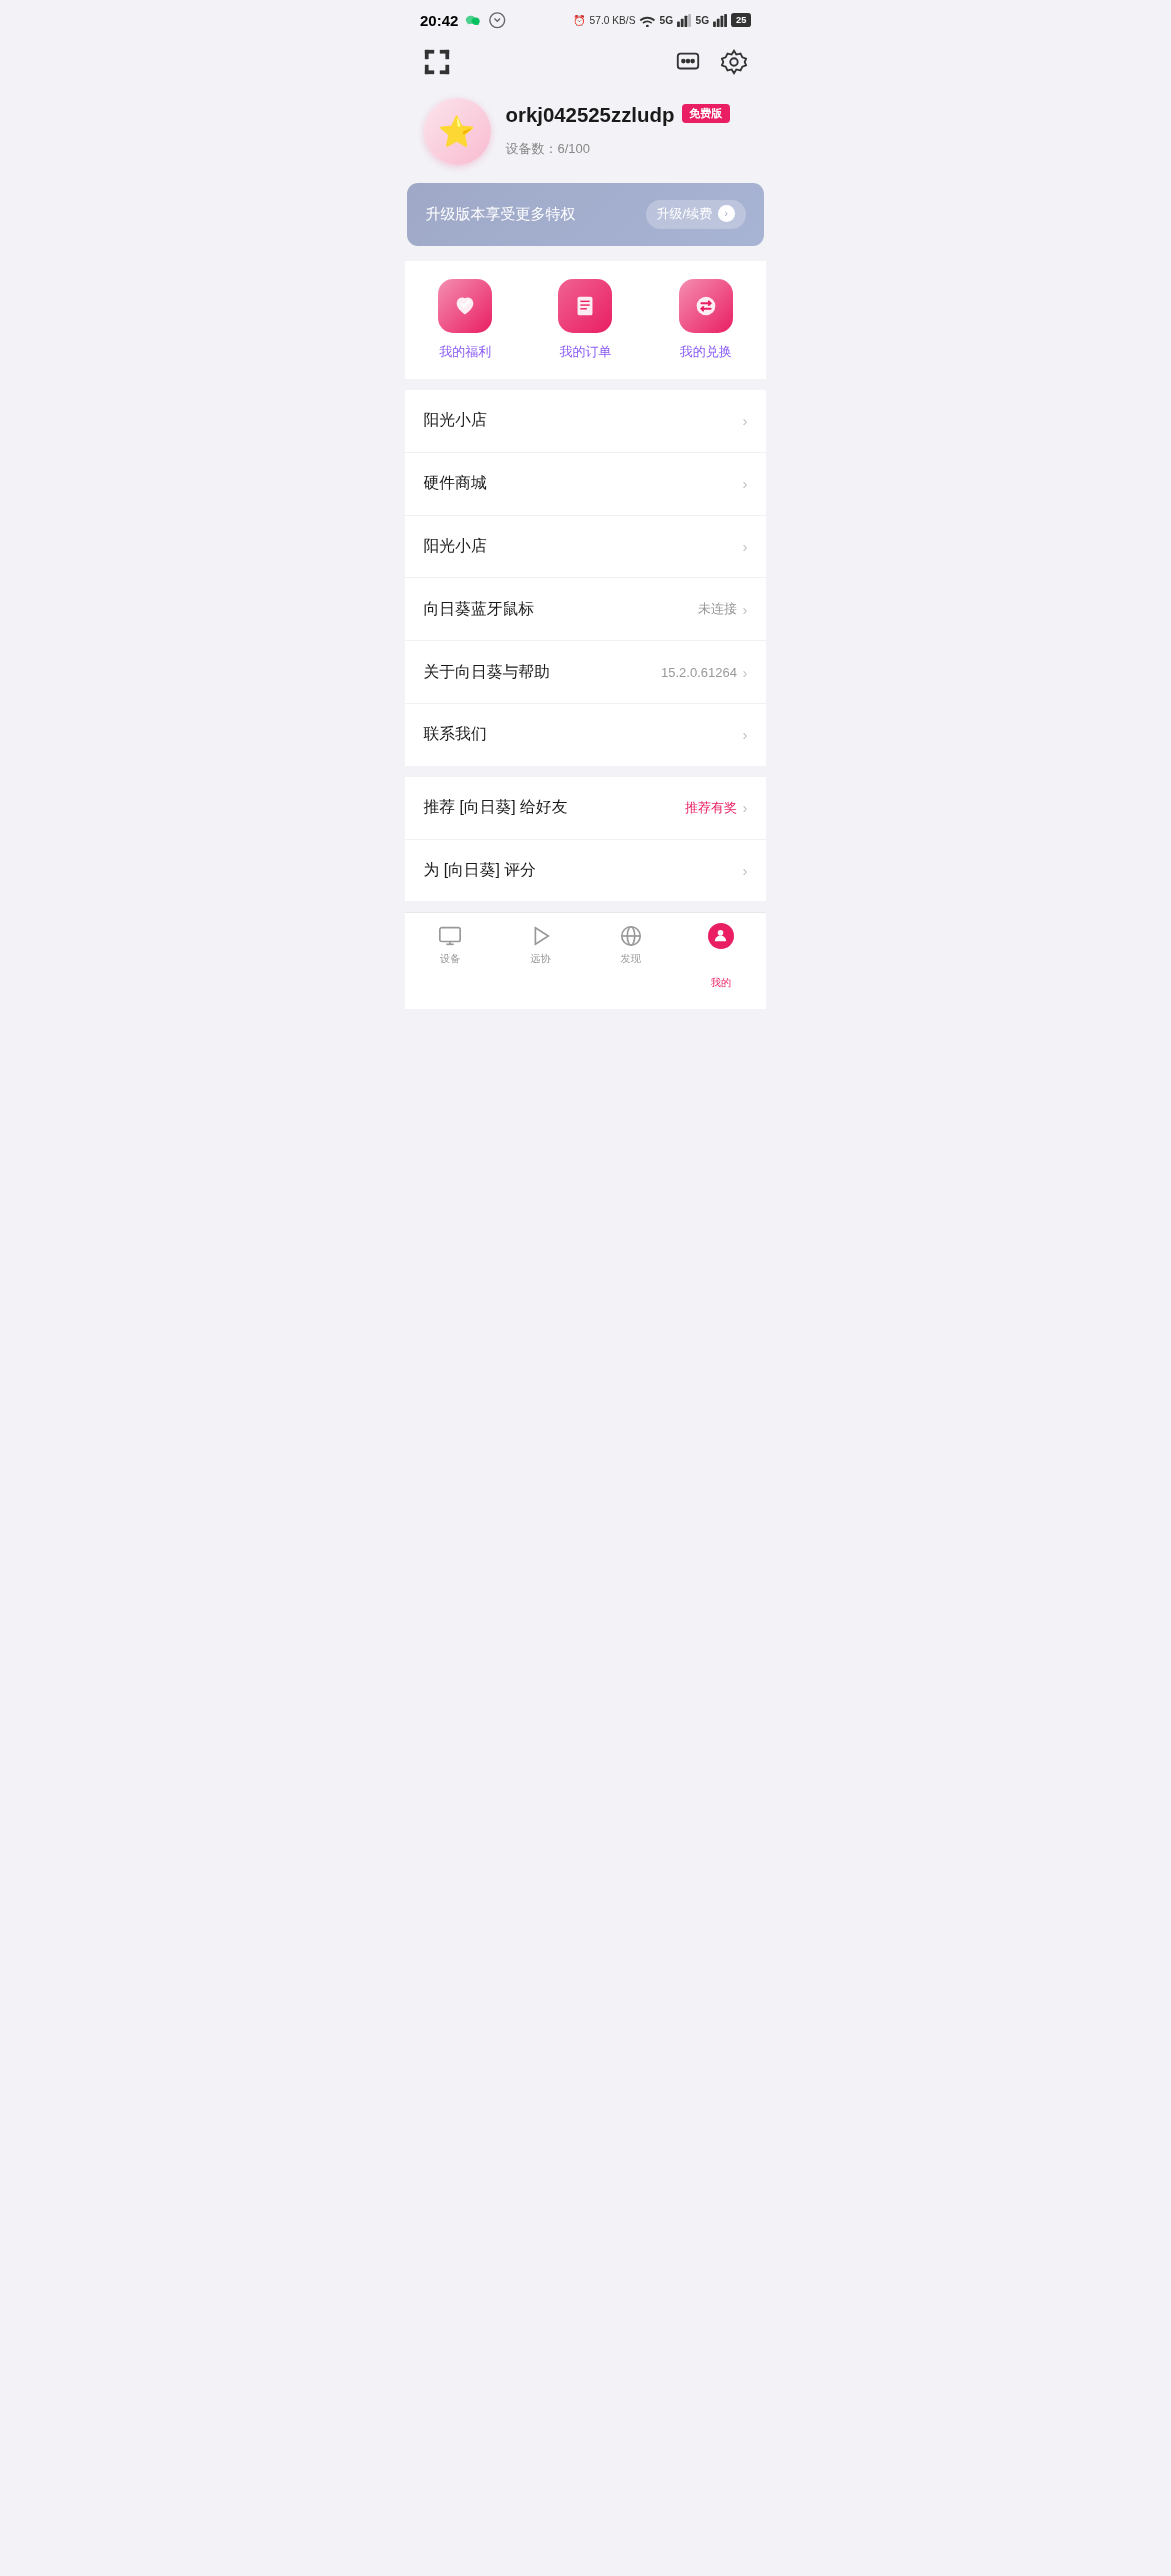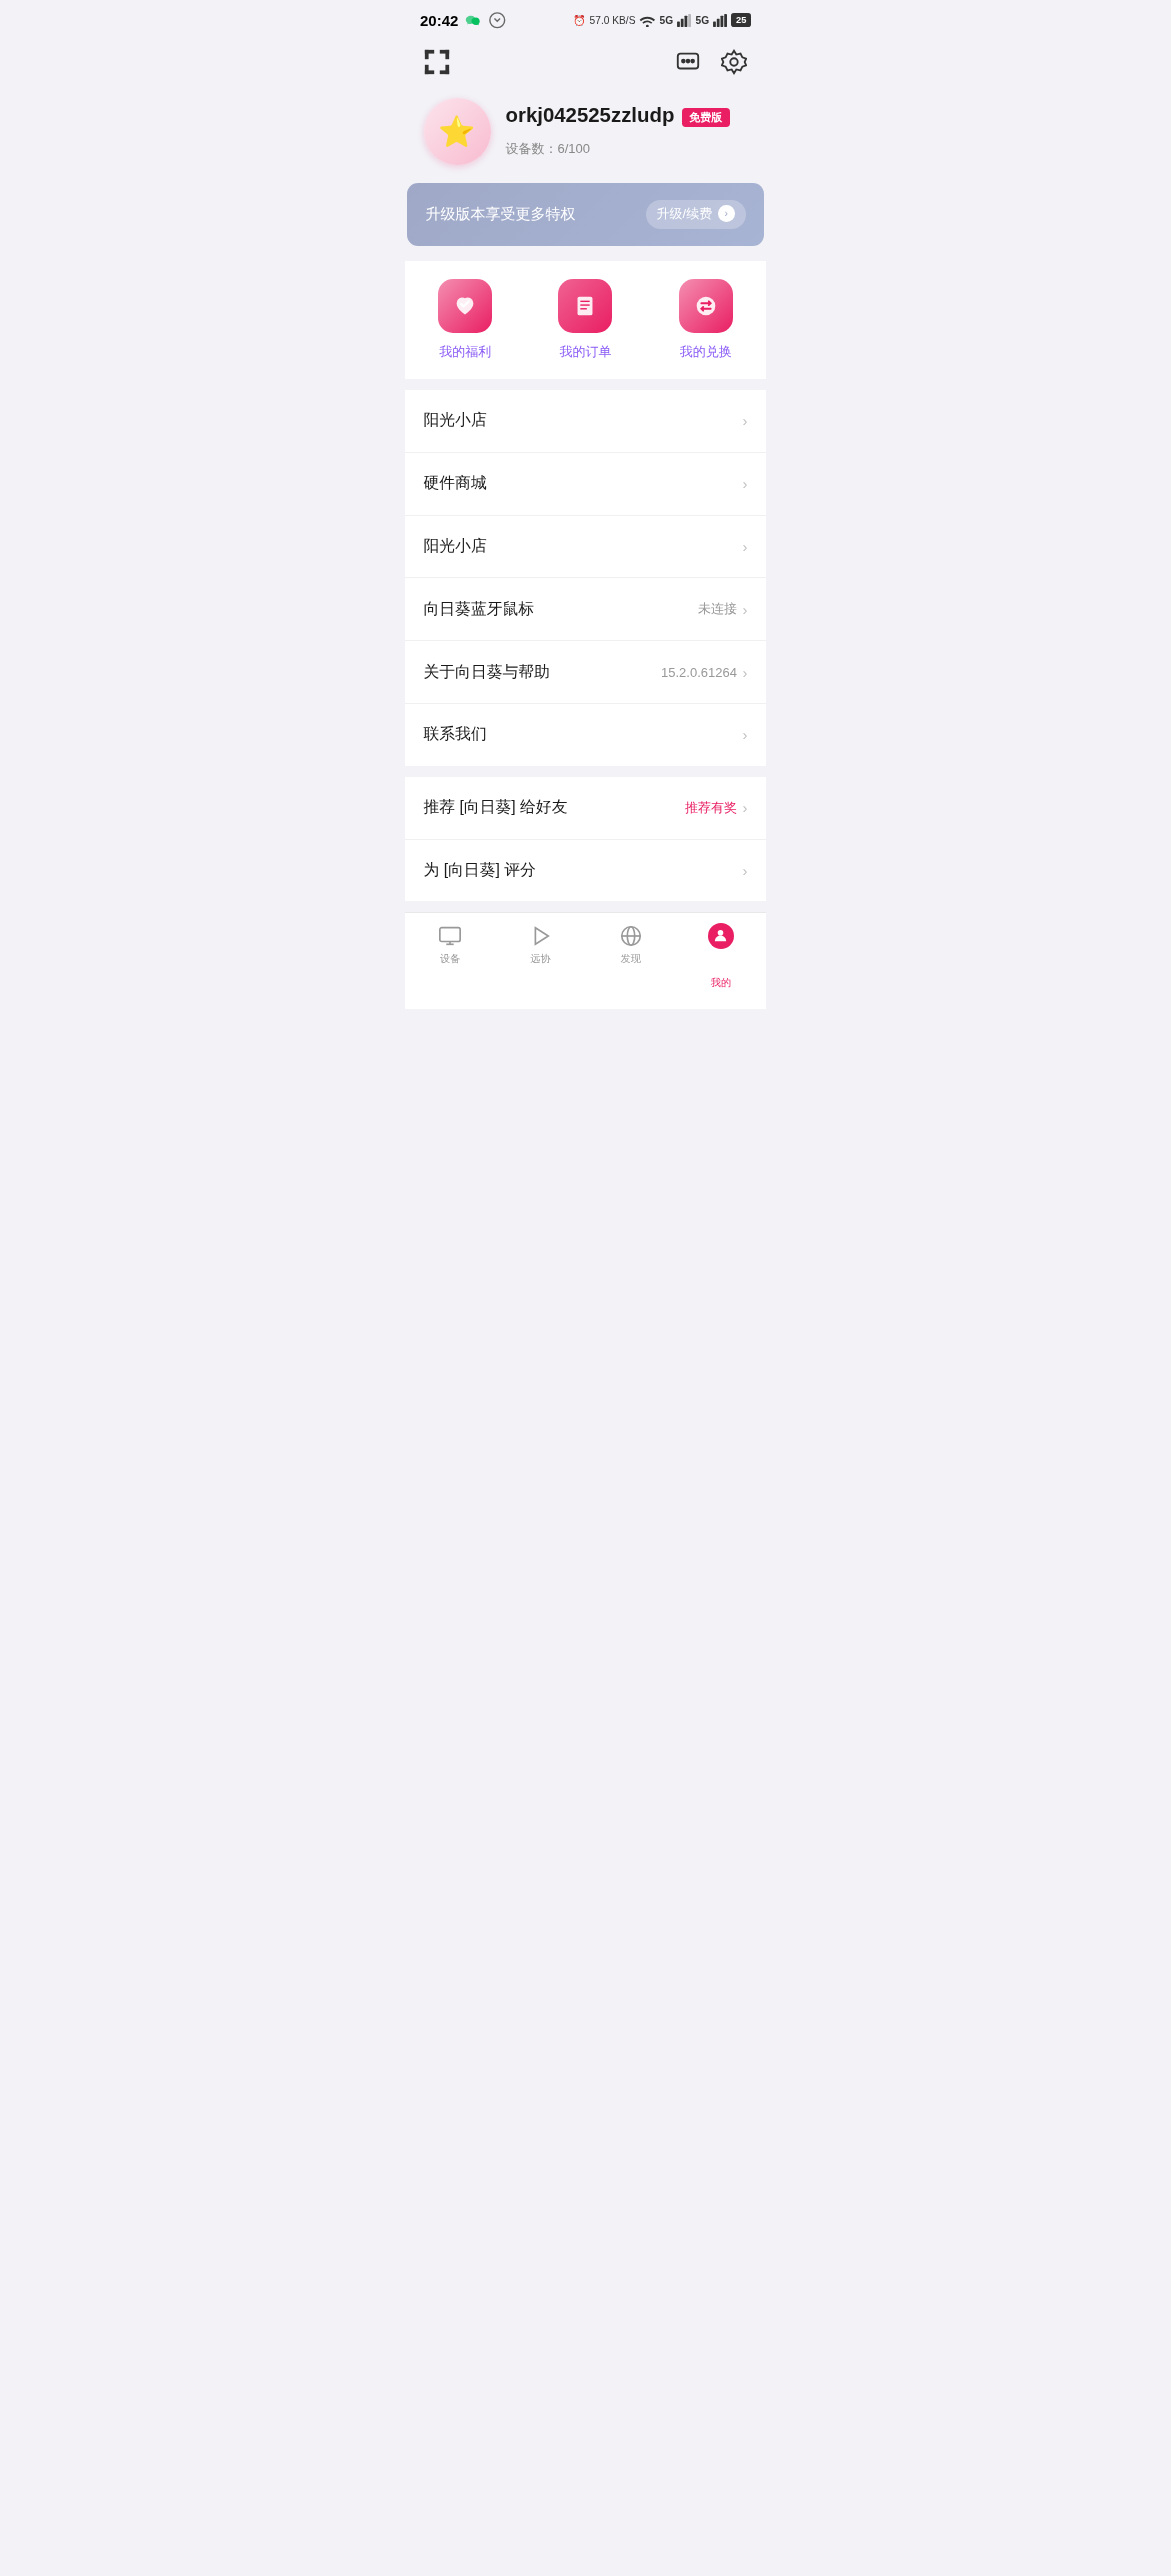--- a/index.html
+++ b/index.html
@@ -74,21 +74,21 @@
     .avatar-star {
       font-size: 30px;
       color: #e91e63;
     }
     .profile-info { flex: 1; }
     .profile-username {
       font-size: 20.4px;
       font-weight: 700;
       color: #1a1a1a;
       display: flex;
-      align-items: flex-end;
+      align-items: flex-start;
       gap: 7.4px;
       flex-wrap: wrap;
     }
     .free-badge {
       background: #e91e63;
       color: white;
       font-size: 11px;
       font-weight: 600;
       padding: 1.9px 7.4px;
       border-radius: 3.7px;

